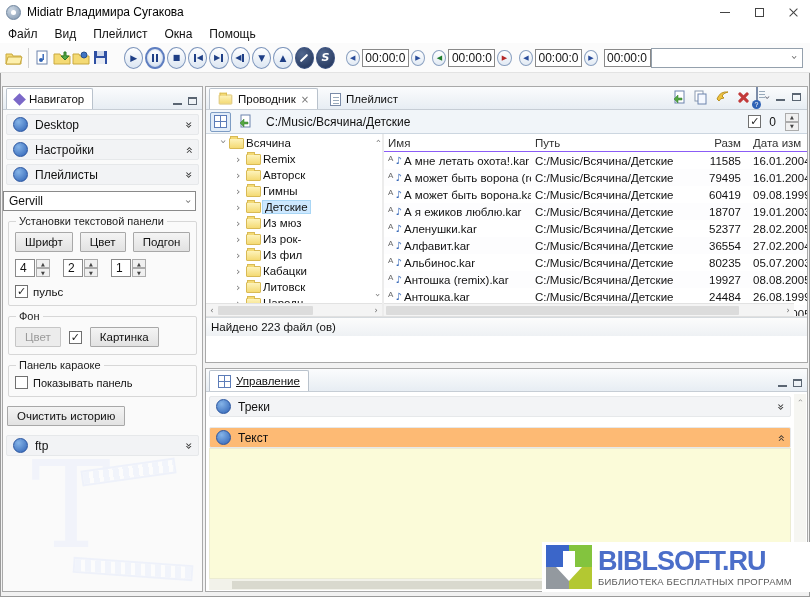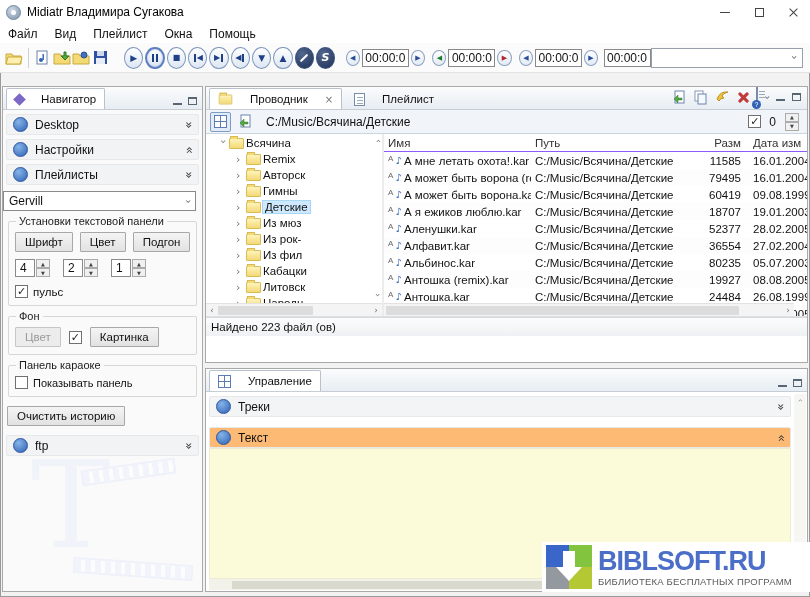--- a/index.html
+++ b/index.html
@@ -47,21 +47,21 @@
   .btn:disabled,.btn.disabled { color:#9a9a9a; background:#ececec; border-color:#c6c6c6; }
   .spin { display:flex; align-items:center; }
   .spinbox { width:20px; height:18px; border:1px solid #8a8a8a; background:#fff; font-size:12px; display:flex; align-items:center; padding-left:4px; }
   .spinarrows { display:flex; flex-direction:column; margin-left:1px; }
   .spinarrows span { width:14px; height:9px; border:1px solid #ababab; background:#f0f0f0; font-size:5px; color:#444; display:flex; align-items:center; justify-content:center; font-family:"DejaVu Sans",sans-serif; }
   .rot90 { transform:rotate(90deg); } .rot270 { transform:rotate(-90deg); } .rot180 { transform:rotate(180deg); }
   .dchev { font-size:13px; color:#333; font-family:"DejaVu Sans",sans-serif; display:inline-block; }
   
   .panel { position:absolute; background:#fff; border:1px solid #a9a9a9; }
   .ptabbar { height:23px; background:linear-gradient(#fbfcfd,#e7edf3); border-bottom:1px solid #c6cdd5; display:flex; align-items:flex-end; }
-  .ptab { height:21px; background:#fff; border:1px solid #b9c2cc; border-bottom:none; border-radius:2px 2px 0 0; display:flex; align-items:center; gap:17px; padding:0 8px; font-size:11.5px; margin-left:3px; }
+  .ptab { height:21px; background:#fff; border:1px solid #b9c2cc; border-bottom:none; border-radius:2px 2px 0 0; display:flex; align-items:center; gap:5px; padding:0 8px; font-size:11.5px; margin-left:3px; }
   .ptab .closex { color:#777; font-size:10px; font-family:"DejaVu Sans",sans-serif; }
   .ptab.inactive { background:transparent; border-color:transparent; }
   .pwinbtns { margin-left:auto; display:flex; align-items:center; gap:6px; padding:0 5px 4px 0; }
   .pmini { width:9px; height:8px; position:relative; }
   .pmini.minimize::after { content:""; position:absolute; left:0; top:6px; width:9px; height:2px; background:#5a6572; }
   .pmini.maximize { border:1px solid #5a6572; border-top-width:2px; }
   .navrow { height:21px; margin:4px 3px 0 3px; background:#f2f3f5; border:1px solid #e6e8ea; border-radius:2px; display:flex; align-items:center; gap:7px; padding:0 6px; font-size:12px; }
   .bluecirc { width:15px; height:15px; border-radius:50%; background:radial-gradient(circle at 35% 30%, #85b4e8, #2f62b5); border:1px solid #2a55a0; flex:none; }
   .navrow .dchev { margin-left:auto; font-size:12px; }
   .group { border:1px solid #d7d7d7; border-radius:2px; margin:10px 5px 0 5px; position:relative; padding:10px 6px 7px 6px; }
@@ -125,21 +125,21 @@
   .brandicon { width:46px; height:44px; position:relative; display:grid; grid-template-columns:1fr 1fr; grid-template-rows:1fr 1fr; flex:none; }
   .q1{background:#3b66c9;} .q2{background:#83c43e;} .q3{background:#93999f;} .q4{background:#b3c832;}
   .barrow { position:absolute; left:50%; top:6px; transform:translateX(-50%); width:12px; height:18px; background:#fff; }
   .barrowhead { position:absolute; left:50%; top:22px; transform:translateX(-50%); width:0; height:0; border-left:13px solid transparent; border-right:13px solid transparent; border-top:14px solid #fff; }
   .brandtxt { display:flex; flex-direction:column; line-height:1; }
   .brandname { font-size:27px; font-weight:bold; color:#4b6ec9; letter-spacing:-1px; }
   .brandtag { font-size:9.5px; color:#5a5a5a; margin-top:2px; letter-spacing:.2px; white-space:nowrap; }
   
   .nav-panel { left:2px; top:86px; width:201px; height:506px; }
   .exp-panel { left:205px; top:86px; width:603px; height:277px; }
-  .ctl-panel { left:205px; top:368px; width:603px; height:224px; }
+  .ctl-panel { left:205px; top:368px; width:603px; height:224px;text-decoration:underline; }
   .navstar { width:9px; height:9px; background:#7b68c8; transform:rotate(45deg); }
   .gridicon { width:13px; height:13px; border:1px solid #5c7cb8; background:
      linear-gradient(#fff,#fff) , #dbe7f6; position:relative; }
   .gridicon::before { content:""; position:absolute; left:5px; top:0; width:1px; height:100%; background:#5c7cb8; }
   .gridicon::after { content:""; position:absolute; top:5px; left:0; height:1px; width:100%; background:#5c7cb8; }
   .pageicon { width:11px; height:13px; background:#fff; border:1px solid #7a8ba8; position:relative; }
   .pageicon::after { content:""; position:absolute; left:2px; top:3px; width:6px; height:1px; background:#9ab; box-shadow:0 3px 0 #9ab, 0 6px 0 #9ab; }
   .helpq { position:absolute; right:-3px; bottom:-3px; width:9px; height:9px; border-radius:50%; background:#2f62b5; color:#fff; font-size:7px; display:flex; align-items:center; justify-content:center; }
   .chevmenu { font-size:10px; color:#556; transform:rotate(90deg); font-family:"DejaVu Sans",sans-serif; }
 </style>

